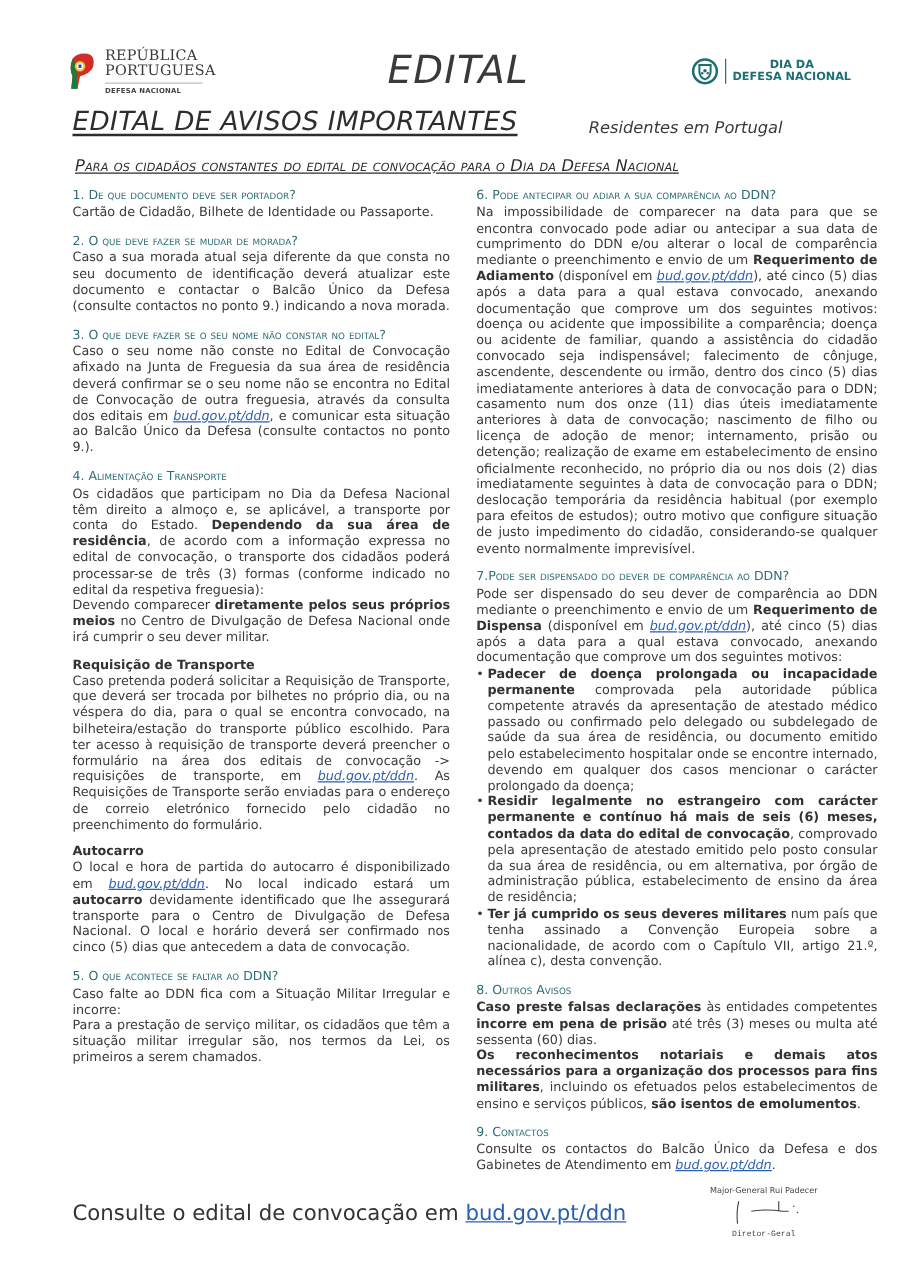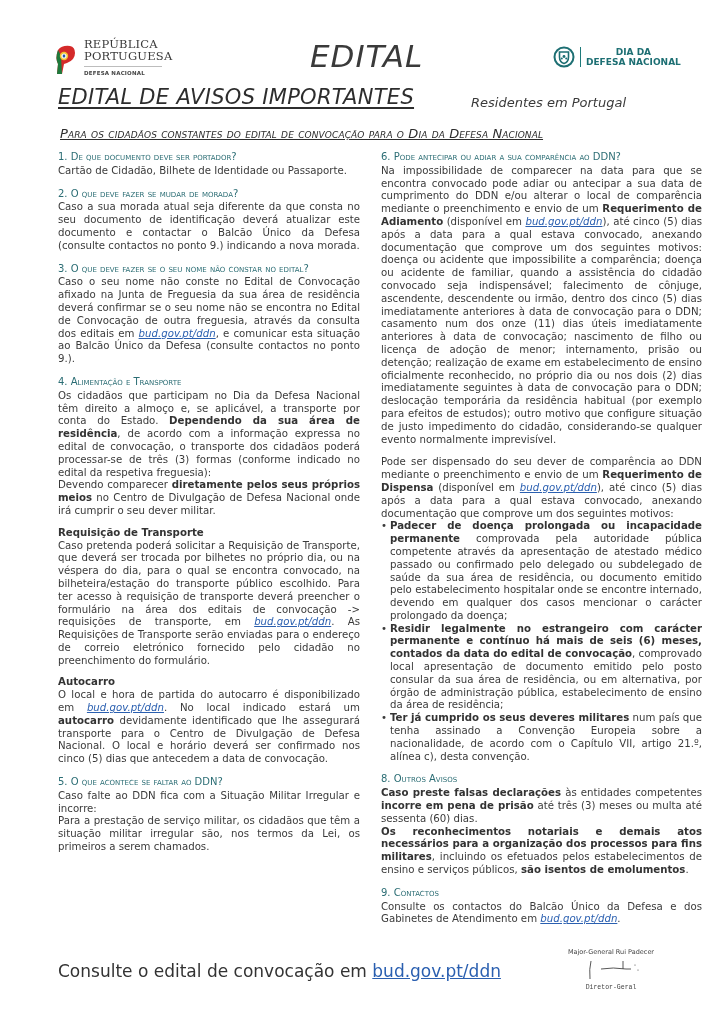--- a/index.html
+++ b/index.html
@@ -1,21 +1,21 @@
 <!DOCTYPE html>
 <html><head>
 <meta charset="utf-8">
 <style>
   html, body { margin: 0; padding: 0; background: #ffffff; }
   body {
     width: 724px; height: 1024px; position: relative; overflow: hidden;
     font-family: "DejaVu Sans", sans-serif; color: #2e2e2e;
   }
   .header { position: absolute; left: 0; top: 0; width: 724px; height: 150px; }
-  .logo-rp { position: absolute; left: 54px; top: 38px; display: flex; align-items: flex-end; }
+  .logo-rp { position: absolute; left: 54px; top: 38px; display: flex; align-items: center; }
   .logo-rp .emblem { width: 22px; height: 32px; margin-right: 8px; }
   .logo-rp .txt { display: flex; flex-direction: column; }
   .logo-rp .l1, .logo-rp .l2 {
     font-family: "DejaVu Serif", serif; font-size: 11.5px; line-height: 12px; color: #3a3a3a; letter-spacing: 0.2px;
   }
   .logo-rp .rule { width: 78px; height: 1px; background: #bdbdbd; margin: 4px 0 3px 0; }
   .logo-rp .l3 { font-size: 5.5px; font-weight: bold; color: #444; letter-spacing: 0.2px; }
   .main-title {
     position: absolute; left: 310px; top: 38px; font-size: 31px; font-style: italic; color: #3a3a3a;
     letter-spacing: 1px; font-family: "DejaVu Sans", sans-serif;
@@ -136,24 +136,25 @@
 </div>
 
 <div class="col right">
 
   <div class="sec">
     <div class="sec-title"><span class="num">6.</span> <span>Pode antecipar ou adiar a sua comparência ao DDN?</span></div>
     <div><span>Na impossibilidade de comparecer na data para que se encontra convocado pode adiar ou antecipar a sua data de cumprimento do DDN e/ou alterar o local de comparência mediante o preenchimento e envio de um </span><b>Requerimento de Adiamento</b><span> (disponível em </span><span class="link">bud.gov.pt/ddn</span><span>), até cinco (5) dias após a data para a qual estava convocado, anexando documentação que comprove um dos seguintes motivos: doença ou acidente que impossibilite a comparência; doença ou acidente de familiar, quando a assistência do cidadão convocado seja indispensável; falecimento de cônjuge, ascendente, descendente ou irmão, dentro dos cinco (5) dias imediatamente anteriores à data de convocação para o DDN; casamento num dos onze (11) dias úteis imediatamente anteriores à data de convocação; nascimento de filho ou licença de adoção de menor; internamento, prisão ou detenção; realização de exame em estabelecimento de ensino oficialmente reconhecido, no próprio dia ou nos dois (2) dias imediatamente seguintes à data de convocação para o DDN; deslocação temporária da residência habitual (por exemplo para efeitos de estudos); outro motivo que configure situação de justo impedimento do cidadão, considerando-se qualquer evento normalmente imprevisível.</span></div>
   </div>
 
   <div class="sec">
+    <div class="sec-title"><span class="num">7.</span><span>Pode ser dispensado do dever de comparência ao DDN?</span></div>
     <div><span>Pode ser dispensado do seu dever de comparência ao DDN mediante o preenchimento e envio de um </span><b>Requerimento de Dispensa</b><span> (disponível em </span><span class="link">bud.gov.pt/ddn</span><span>), até cinco (5) dias após a data para a qual estava convocado, anexando documentação que comprove um dos seguintes motivos:</span></div>
     <ul class="bul">
       <li><b>Padecer de doença prolongada ou incapacidade permanente</b><span> comprovada pela autoridade pública competente através da apresentação de atestado médico passado ou confirmado pelo delegado ou subdelegado de saúde da sua área de residência, ou documento emitido pelo estabelecimento hospitalar onde se encontre internado, devendo em qualquer dos casos mencionar o carácter prolongado da doença;</span></li>
-      <li><b>Residir legalmente no estrangeiro com carácter permanente e contínuo há mais de seis (6) meses, contados da data do edital de convocação</b><span>, comprovado local apresentação de documento emitido pelo posto consular da sua área de residência, ou em alternativa, por órgão de administração pública, estabelecimento de ensino da área de residência;</span></li>
+      <li><b>Residir legalmente no estrangeiro com carácter permanente e contínuo há mais de seis (6) meses, contados da data do edital de convocação</b><span>, comprovado pela apresentação de atestado emitido pelo posto consular da sua área de residência, ou em alternativa, por órgão de administração pública, estabelecimento de ensino da área de residência;</span></li>
       <li><b>Ter já cumprido os seus deveres militares</b><span> num país que tenha assinado a Convenção Europeia sobre a nacionalidade, de acordo com o Capítulo VII, artigo 21.º, alínea c), desta convenção.</span></li>
     </ul>
   </div>
 
   <div class="sec">
     <div class="sec-title"><span class="num">8.</span> <span>Outros Avisos</span></div>
     <div><b>Caso preste falsas declarações</b><span> às entidades competentes </span><b>incorre em pena de prisão</b><span> até três (3) meses ou multa até sessenta (60) dias.</span></div>
     <div><b>Os reconhecimentos notariais e demais atos necessários para a organização dos processos para fins militares</b><span>, incluindo os efetuados pelos estabelecimentos de ensino e serviços públicos, </span><b>são isentos de emolumentos</b><span>.</span></div>
   </div>
 

